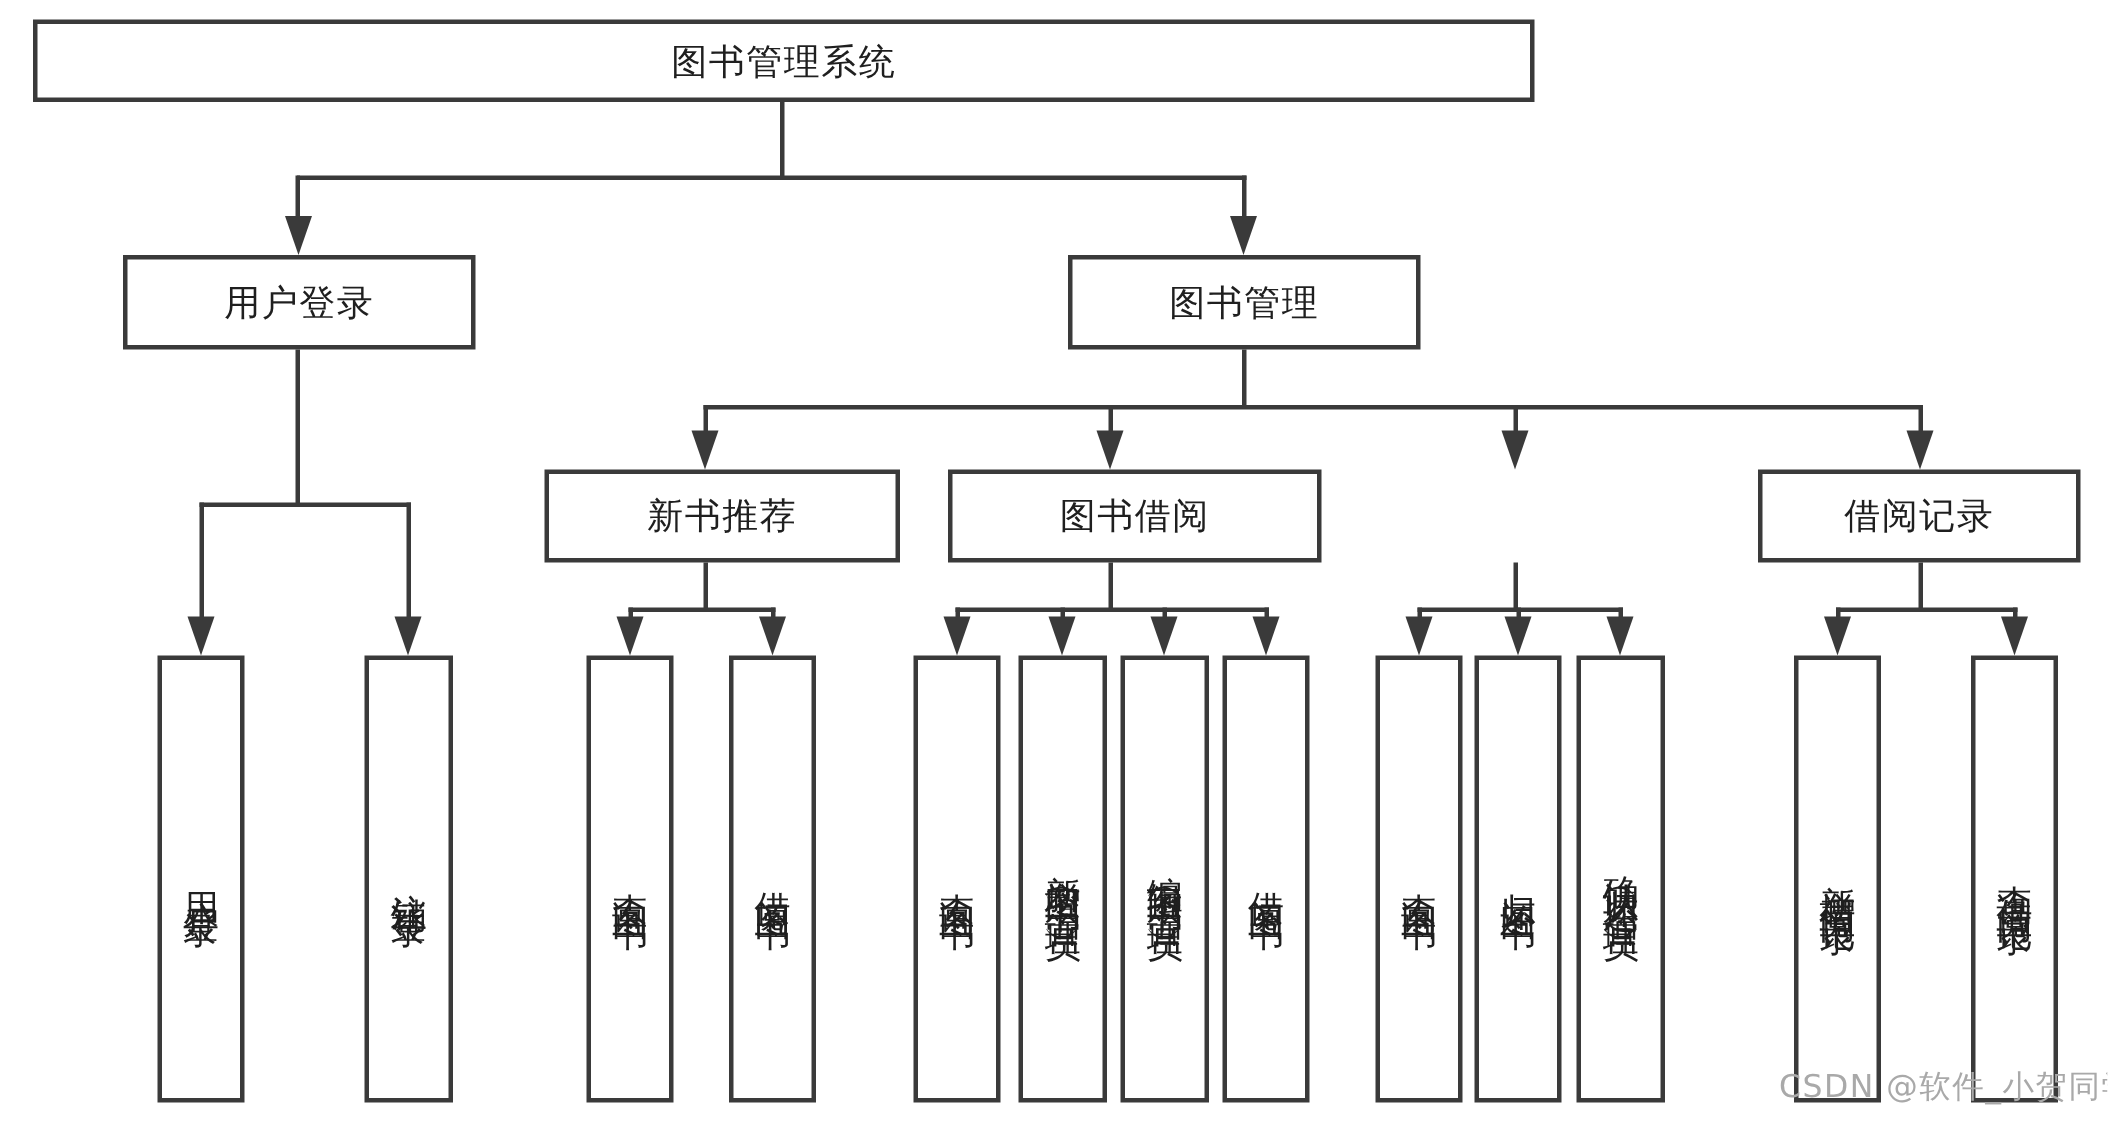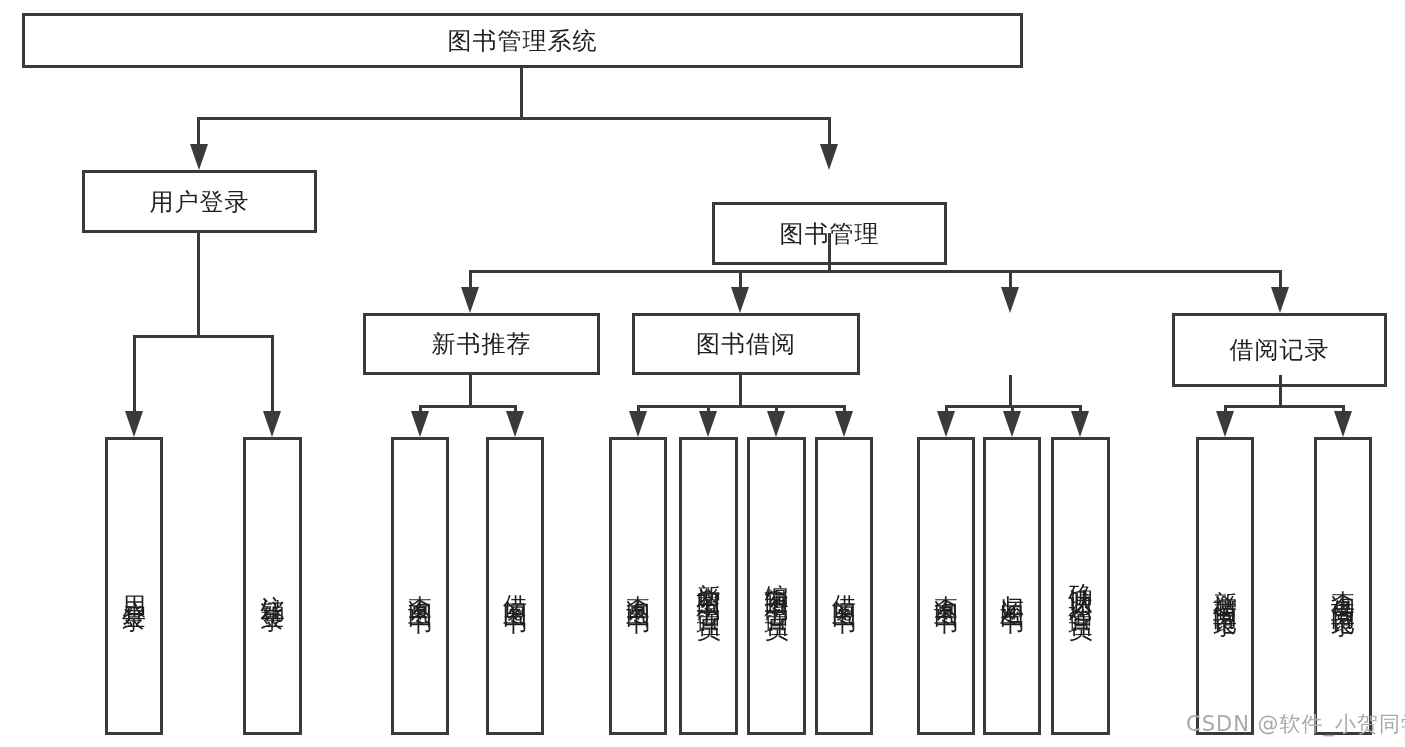--- a/index.html
+++ b/index.html
@@ -34,25 +34,25 @@
   }
 </style>
 </head>
 <body>
 
 <div class="canvas">
 
   <div class="box" style="left:22px;top:13px;width:1001px;height:55px;">图书管理系统</div>
 
   <div class="box" style="left:82px;top:170px;width:235px;height:63px;">用户登录</div>
-  <div class="box" style="left:712px;top:170px;width:235px;height:63px;margin-top:32px;">图书管理</div>
+  <div class="box" style="left:712px;top:170px;width:235px;height:63px;">图书管理</div>
 
   <div class="box" style="left:363px;top:313px;width:237px;height:62px;">新书推荐</div>
-  <div class="box" style="left:632px;top:313px;width:228px;height:62px;font-family:Liberation Serif, serif;">图书借阅</div>
-  <div class="box" style="left:1172px;top:313px;width:215px;height:74px;">借阅记录</div>
+  <div class="box" style="left:632px;top:313px;width:249px;height:62px;font-family:Liberation Serif, serif;">图书借阅</div>
+  <div class="box" style="left:1172px;top:313px;width:215px;height:62px;">借阅记录</div>
 
   <div class="vbox" style="left:105px;top:437px;width:58px;height:298px;">用户登录</div>
   <div class="vbox" style="left:243px;top:437px;width:59px;height:298px;">注销登录</div>
 
   <div class="vbox" style="left:391px;top:437px;width:58px;height:298px;">查询图书</div>
   <div class="vbox" style="left:486px;top:437px;width:58px;height:298px;">借阅图书</div>
 
   <div class="vbox" style="left:609px;top:437px;width:58px;height:298px;">查询图书</div>
   <div class="vbox" style="left:679px;top:437px;width:59px;height:298px;">新增图书（管理员）</div>
   <div class="vbox" style="left:747px;top:437px;width:59px;height:298px;">编辑图书（管理员）</div>

